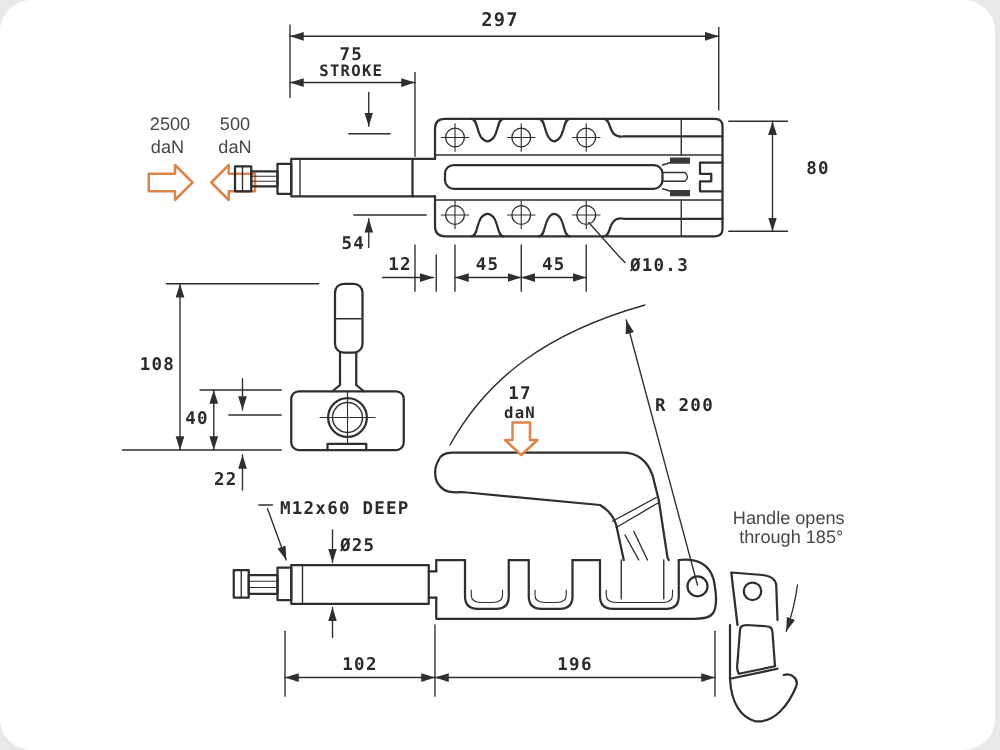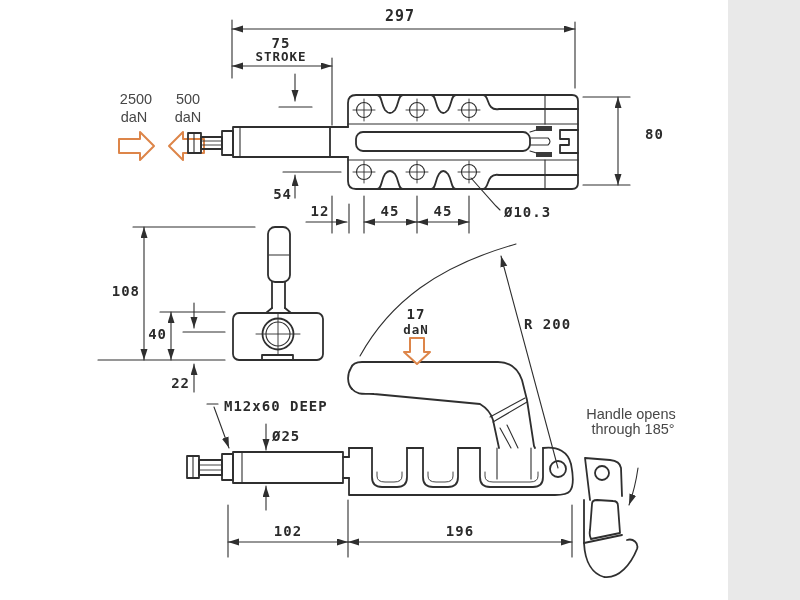--- a/index.html
+++ b/index.html
@@ -1,16 +1,16 @@
 <!DOCTYPE html>
 <html><head>
 <meta charset="utf-8">
 <style>
   html,body{margin:0;padding:0;background:#e9e9e9;}
-  .canvas{width:728px;height:600px;background:#ffffff;position:relative;overflow:hidden;}
+  .canvas{width:796px;height:600px;background:#ffffff;position:relative;overflow:hidden;border-radius:25px;}
   svg{display:block;}
   
   .dim{font-family:"DejaVu Sans Mono",monospace;font-weight:bold;fill:#2b2b2b;letter-spacing:1px;}
   .dim14{font-size:14px;}
   .dim13{font-size:12.5px;}
   .dim15{font-size:15px;}
   .lbl{font-family:"Liberation Sans",sans-serif;font-size:14.5px;fill:#474747;}
   
   .part{stroke:#2f2f2f;stroke-width:1.8;fill:none;stroke-linecap:round;stroke-linejoin:round;}
   .thin{stroke:#2f2f2f;stroke-width:1.1;fill:none;stroke-linecap:round;}

